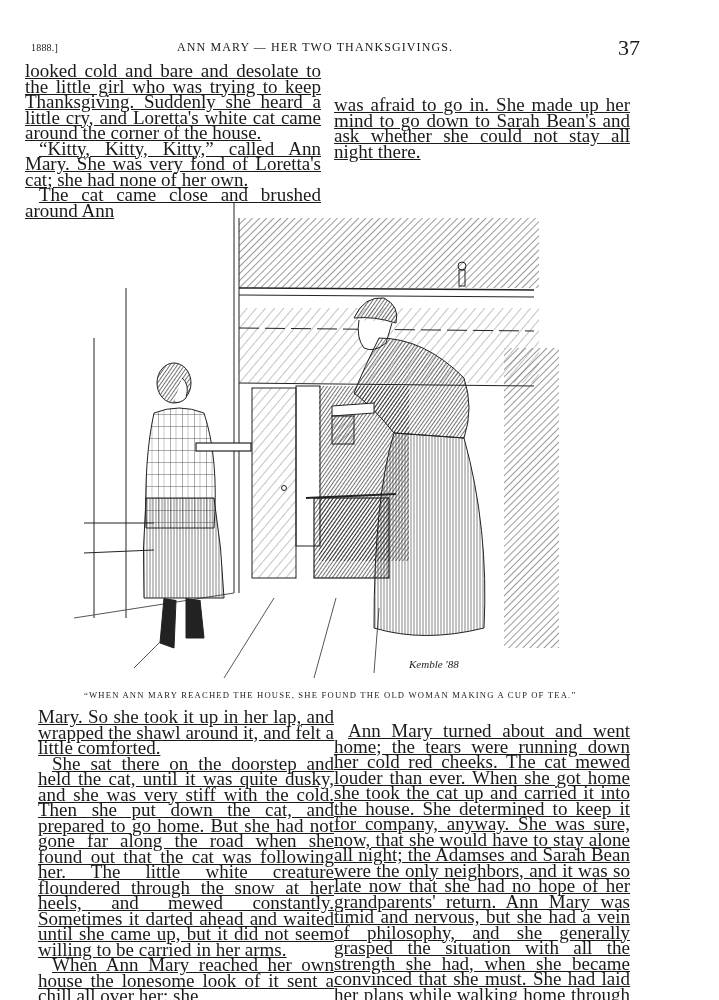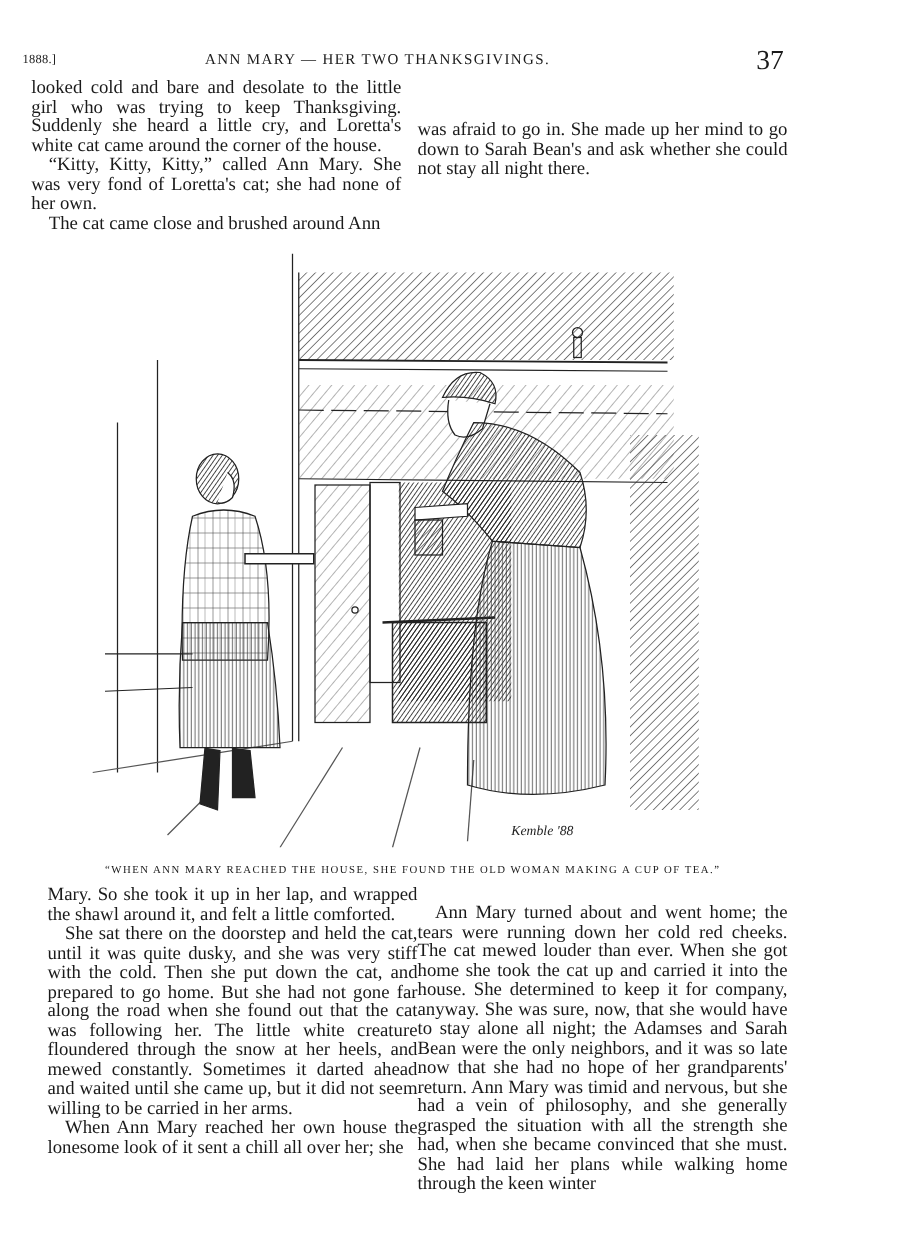--- a/index.html
+++ b/index.html
@@ -1,22 +1,22 @@
 <!DOCTYPE html>
 <html><head>
 <meta charset="utf-8">
 <style>
   html, body { margin: 0; padding: 0; background: #ffffff; }
   body { width: 719px; height: 1000px; position: relative; overflow: hidden;
          font-family: "Liberation Serif", "DejaVu Serif", serif; color: #1a1a1a; }
-  .header { position: absolute; top: 36px; left: 0; width: 636px; height: 24px; }
+  .header { position: absolute; top: 36px; left: 13px; width: 636px; height: 24px; }
   .hdr-year { position: absolute; left: 18px; top: 6px; font-size: 10px; letter-spacing: 0.2px; }
   .hdr-title { position: absolute; left: 164px; top: 4px; font-size: 12px; letter-spacing: 1.1px; }
   .hdr-page { position: absolute; left: 605px; top: -1px; font-size: 22px; }
-  .col { position: absolute; font-size: 15px; line-height: 15.5px; text-align: justify; }
+  .col { position: absolute; font-size: 19px; line-height: 15.5px; text-align: justify; text-decoration: underline; }
   .col p { margin: 0; }
   .col p.indent { text-indent: 14px; }
   .col p.noindent { text-indent: 0; }
   #col-top-left { left: 25px; top: 63px; width: 296px; }
   #col-top-right { left: 334px; top: 63px; width: 296px; margin-top: 34px; }
   #col-bot-left { left: 25px; top: 709px; width: 296px; margin-left: 13px; }
   #col-bot-right { left: 334px; top: 723px; width: 296px; }
   .figure { position: absolute; left: 74px; top: 198px; width: 500px; height: 480px; text-align: center; }
   .figure svg { width: 100%; height: 100%; display: block; }
   .caption { position: absolute; left: 84px; top: 690px; font-size: 8.6px; letter-spacing: 1.2px; }

